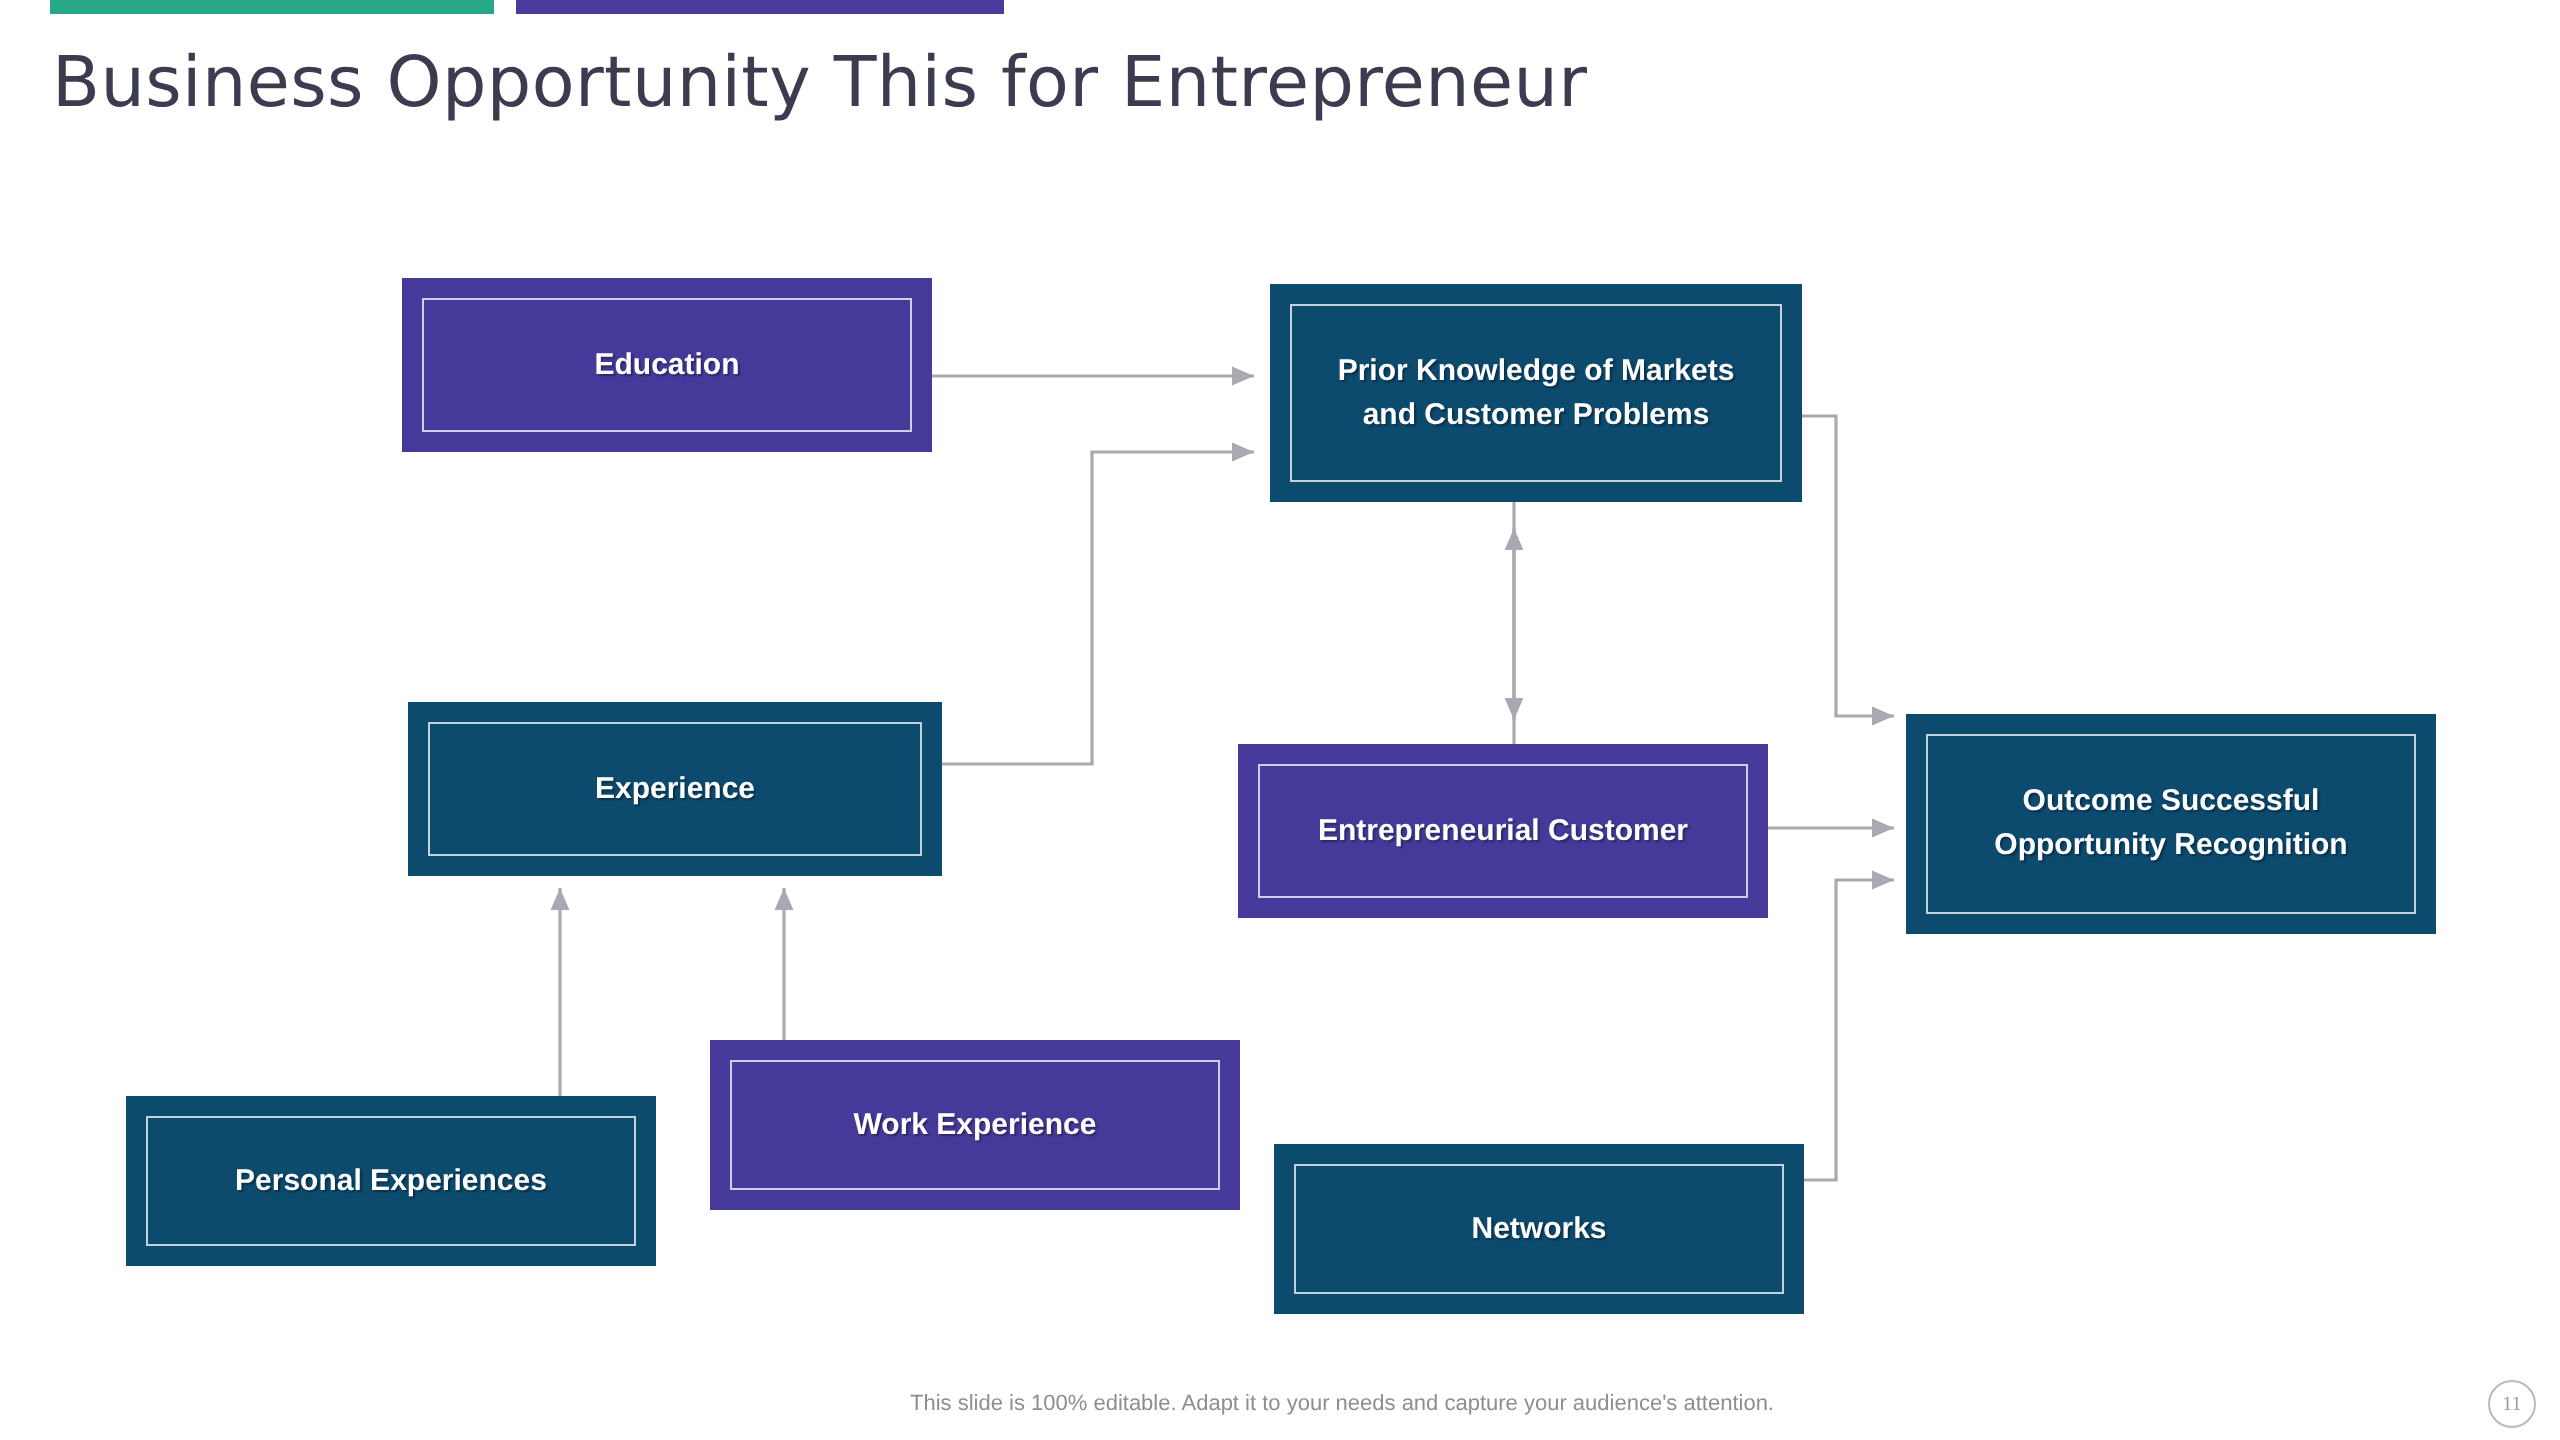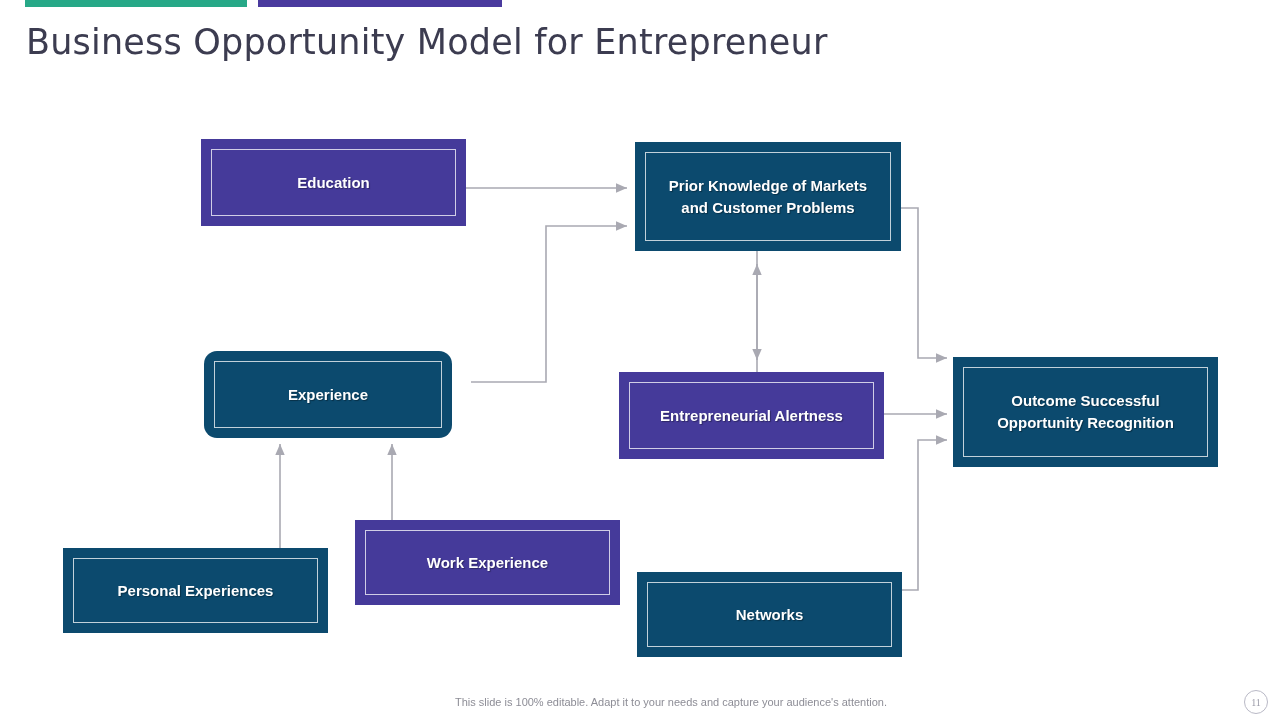--- a/index.html
+++ b/index.html
@@ -113,21 +113,21 @@
   }
 </style>
 </head>
 <body>
 
 <div class="top-bar">
   <div class="seg-teal"></div>
   <div class="seg-purple"></div>
 </div>
 
-<div class="page-title">Business Opportunity Model for Entrepreneur</div>
+<div class="page-title">Business Opportunity This for Entrepreneur</div>
 
 <svg id="diagram" viewBox="0 0 1280 720">
   <defs>
     <marker id="arrow" markerWidth="9" markerHeight="9" refX="7" refY="3" orient="auto" markerUnits="strokeWidth">
       <path d="M0,0 L7,3 L0,6 z" fill="#a9a9b2"></path>
     </marker>
   </defs>
   <g stroke="#a9a9b2" stroke-width="1.6" fill="none" marker-end="url(#arrow)">
 
     <path d="M466,188 L627,188"></path>
@@ -155,29 +155,29 @@
     <span class="label">Education</span>
   </div>
 </div>
 
 <div class="node teal" style="left:635px; top:142px; width:266px; height:109px;">
   <div class="inner">
     <span class="label">Prior Knowledge of Markets and Customer Problems</span>
   </div>
 </div>
 
-<div class="node teal" style="left:204px; top:351px; width:248px; height:87px;border-radius:13px;">
+<div class="node teal" style="left:204px; top:351px; width:267px; height:87px;">
   <div class="inner">
     <span class="label">Experience</span>
   </div>
 </div>
 
 <div class="node purple" style="left:619px; top:372px; width:265px; height:87px;">
   <div class="inner">
-    <span class="label">Entrepreneurial Alertness</span>
+    <span class="label">Entrepreneurial Customer</span>
   </div>
 </div>
 
 <div class="node teal" style="left:953px; top:357px; width:265px; height:110px;">
   <div class="inner">
     <span class="label">Outcome Successful Opportunity Recognition</span>
   </div>
 </div>
 
 <div class="node teal" style="left:63px; top:548px; width:265px; height:85px;">

